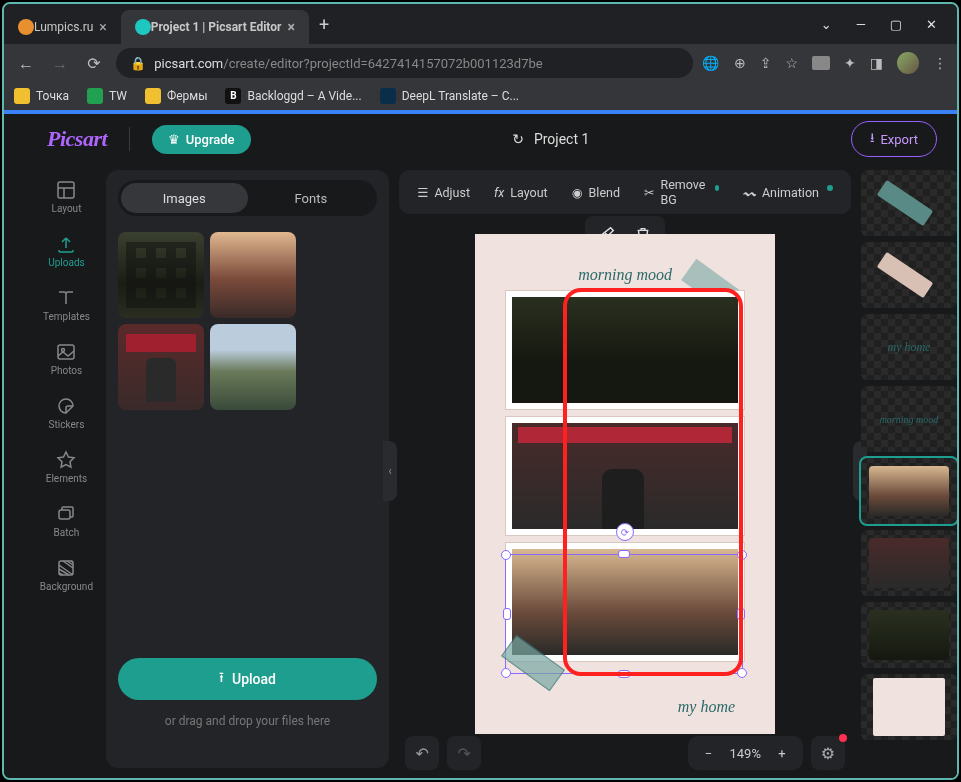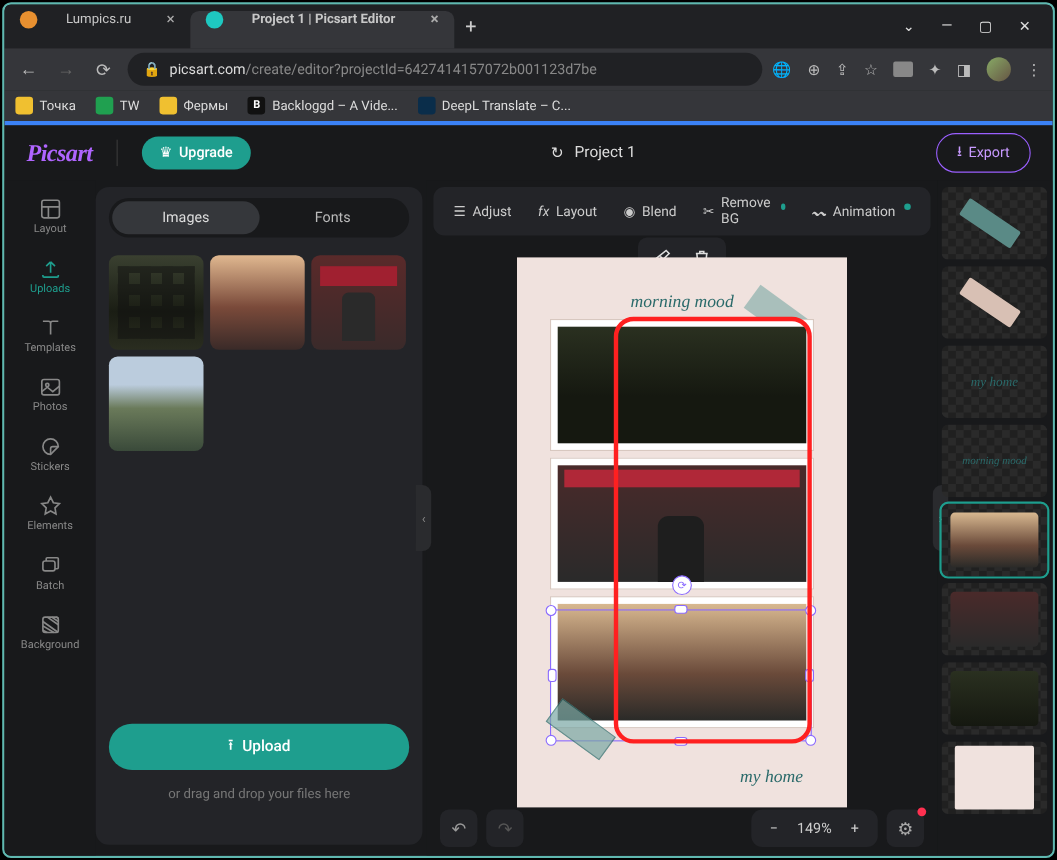--- a/index.html
+++ b/index.html
@@ -6,21 +6,21 @@
 body { background: #000; width: 961px; height: 782px; overflow: hidden; position: relative; }
 
 
 .window-frame { border: 2px solid #5fb8b0; border-radius: 8px; width: 957px; height: 778px; margin: 2px; background: #202124; display: flex; flex-direction: column; overflow: hidden; }
 .titlebar { height: 40px; background: #202124; display: flex; align-items: center; }
 .win-controls { margin-left: auto; display: flex; gap: 24px; padding: 0 20px; color: #e0e0e0; font-size: 13px; }
 .win-btn { cursor: pointer; }
 
 
 .tab-strip { display: flex; align-items: center; height: 40px; flex: 1; }
-.tab { display: flex; align-items: flex-start; gap: 26px; padding: 0 14px; height: 34px; color: #c8c8c8; font-size: 12px; border-radius: 8px 8px 0 0; margin-top: 6px; }
+.tab { display: flex; align-items: center; gap: 0; padding: 0 14px; height: 34px; color: #c8c8c8; font-size: 12px; border-radius: 8px 8px 0 0; margin-top: 6px; }
 .tab.active { background: #35363a; font-weight: bold; }
 .tab-favicon { width: 16px; height: 16px; border-radius: 50%; display: inline-block; }
 .tab-close { color: #aaa; font-size: 14px; margin-left: 6px; }
 .new-tab { color: #ccc; font-size: 18px; padding: 0 10px; }
 
 
 .urlbar-row { height: 38px; background: #35363a; display: flex; align-items: center; padding: 0 10px; gap: 10px; }
 .nav-btn { width: 24px; height: 24px; color: #bbb; display: flex; align-items: center; justify-content: center; font-size: 16px; }
 .nav-btn.disabled { color: #666; }
 .url-box { flex: 1; background: #202124; border-radius: 20px; height: 30px; display: flex; align-items: center; padding: 0 14px; color: #bbb; font-size: 13px; gap: 8px; }
@@ -28,21 +28,21 @@
 .url-host { color: #ddd; }
 .ext-icons { display: flex; gap: 14px; color: #bbb; font-size: 14px; align-items: center; }
 .avatar { width: 22px; height: 22px; border-radius: 50%; background: linear-gradient(135deg,#8a6,#654); }
 
 
 .bookmarks { height: 32px; background: #35363a; border-bottom: 4px solid #3b82f6; display: flex; align-items: center; padding: 0 10px; gap: 18px; color: #ddd; font-size: 12px; }
 .bm { display: flex; align-items: center; gap: 6px; }
 .bm-ico { width: 16px; height: 16px; border-radius: 3px; display: inline-block; }
 
 
-.app { flex: 1; background: #18191b; display: flex; flex-direction: column; overflow: hidden; }
+.app { flex: 1; background: #18191b; display: flex; flex-direction: column; overflow: hidden; padding-left: 23px; }
 .app-header { height: 50px; display: flex; align-items: center; padding: 0 20px; gap: 22px; }
 .logo { font-family: Georgia, serif; font-size: 22px; font-weight: 700; font-style: italic; color: #b065ff; letter-spacing: -0.5px; }
 .hdr-divider { width: 1px; height: 24px; background: #3a3a3a; }
 .upgrade-btn { background: #1e9e8e; color: #fff; border-radius: 18px; padding: 7px 16px; font-size: 13px; display: flex; align-items: center; gap: 6px; font-weight: 500; }
 .project-title { margin-left: auto; margin-right: auto; display: flex; align-items: center; gap: 10px; color: #ddd; font-size: 14px; }
 .export-btn { background: transparent; border: 1px solid #9a5fff; color: #c89aff; border-radius: 18px; padding: 6px 18px; font-size: 13px; display: flex; align-items: center; gap: 6px; }
 
 .app-body { flex: 1; display: flex; overflow: hidden; }
 
 

